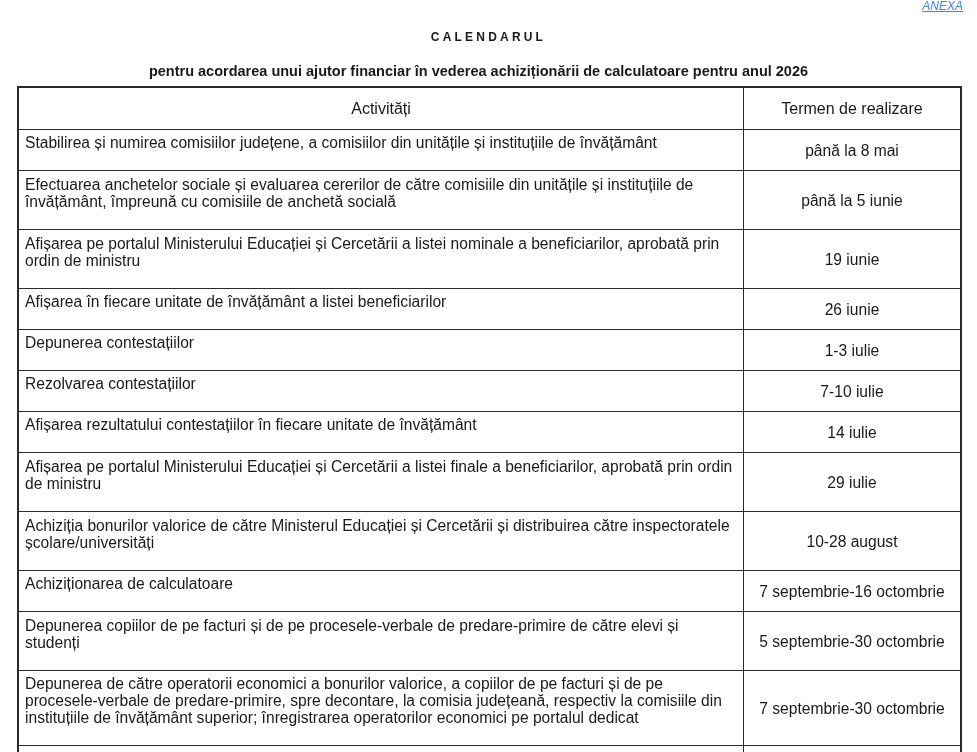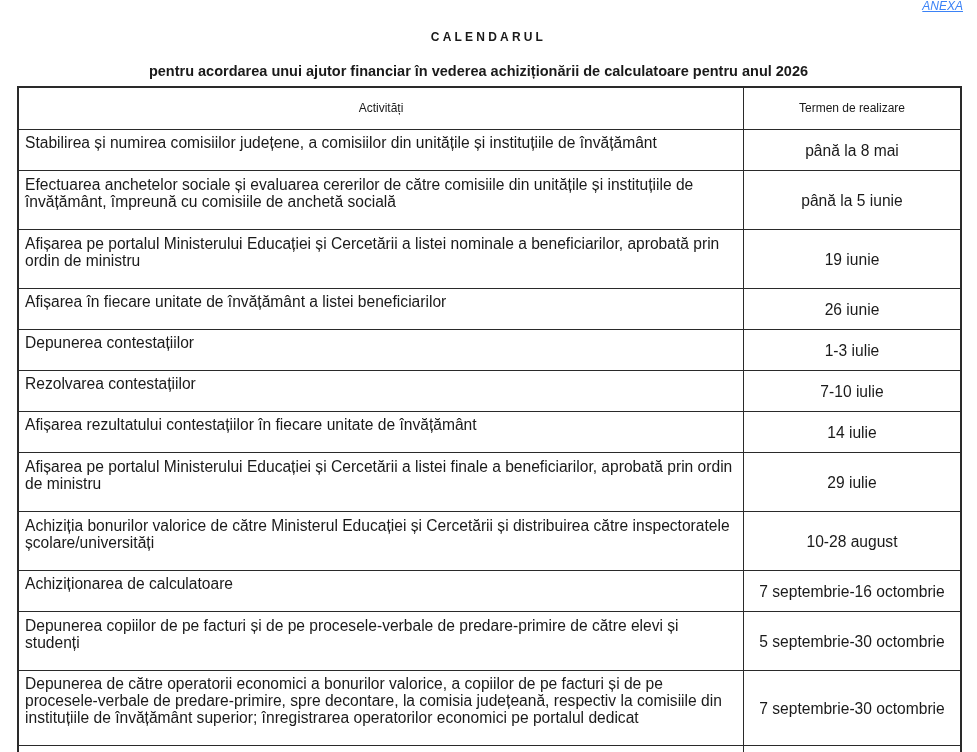--- a/index.html
+++ b/index.html
@@ -56,21 +56,21 @@
     }
     th, td {
       border: 1.5px solid #2a2a2a;
       padding: 0 6px;
       font-size: 15.6px;
       line-height: 17px;
       vertical-align: middle;
     }
     th {
       font-weight: normal;
-      font-size: 12px;
+      font-size: 16px;
       height: 41px;
       text-align: center;
     }
     th.col-activity { width: 712px; }
     td.activity {
       text-align: left;
       padding-top: 2px;
       padding-bottom: 17px;
     }
     td.deadline {

